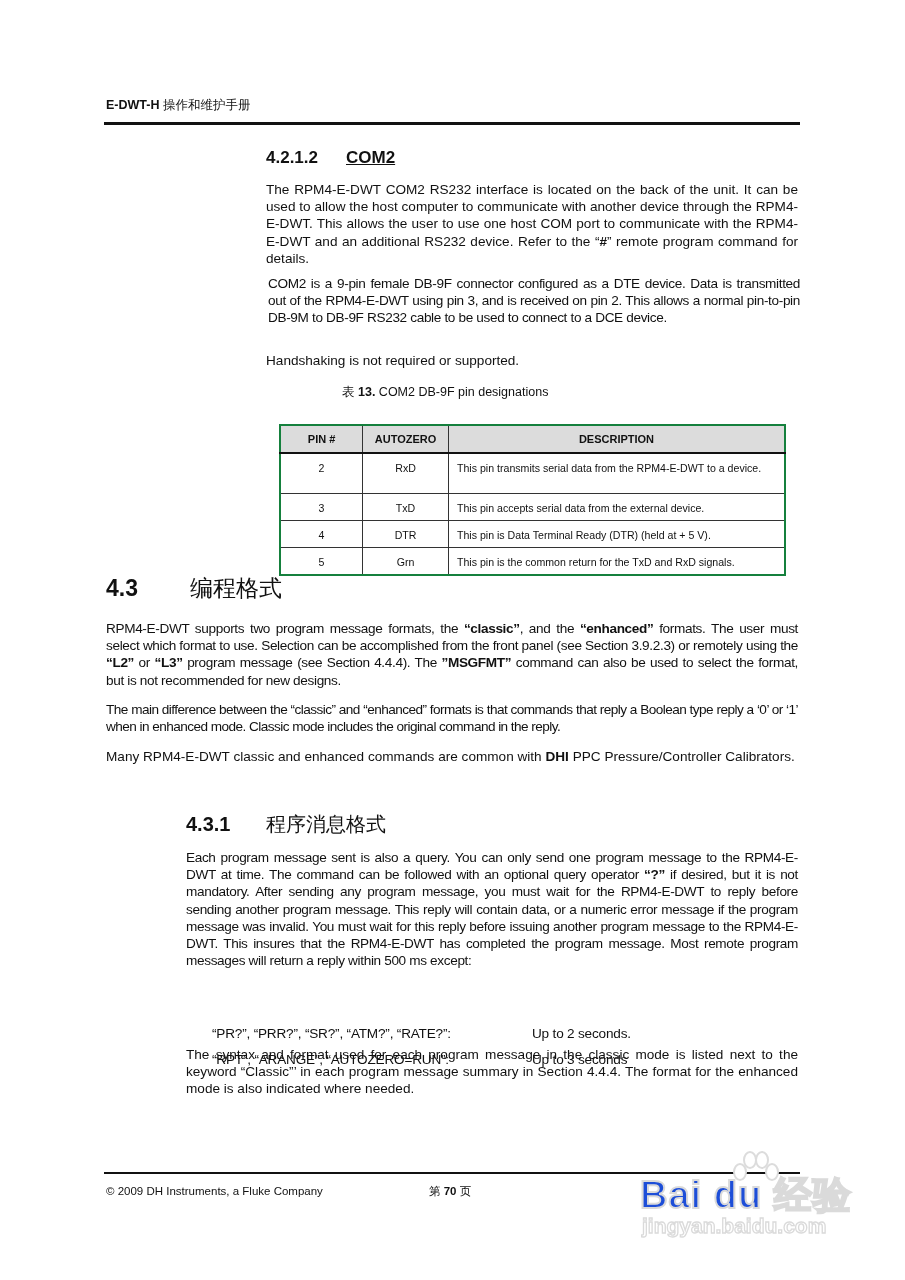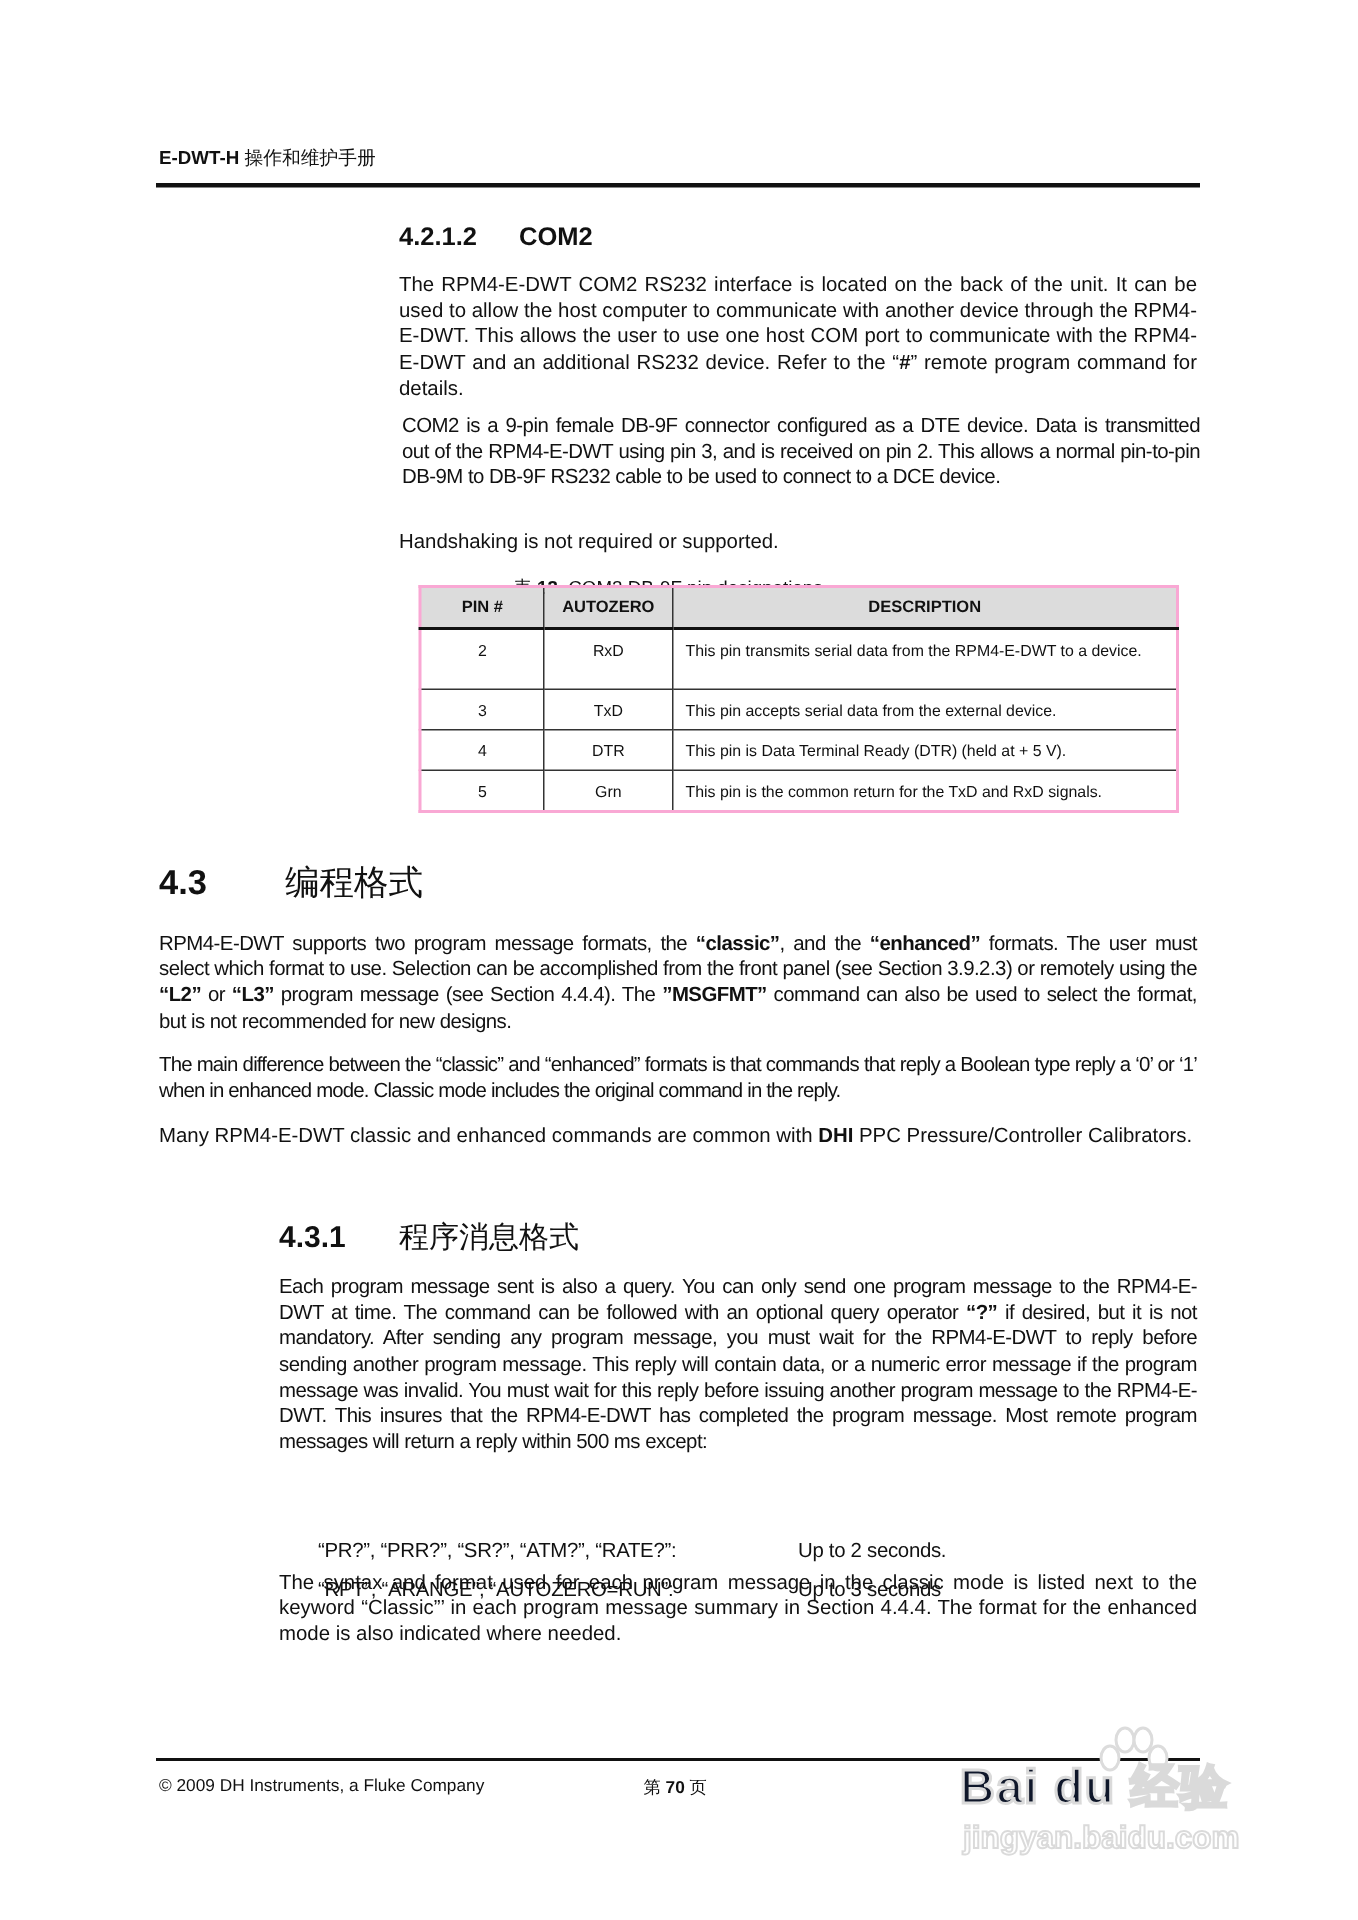--- a/index.html
+++ b/index.html
@@ -29,20 +29,21 @@
       left: 104px; top: 122px;
       width: 696px; height: 3px;
       background: #111;
     }
 
     
     .h-4212 {
       left: 266px; top: 148px;
       font-size: 17px; font-weight: bold;
       word-spacing: 0;
+      text-decoration: underline;
     }
     .h-4212 .num { display: inline-block; width: 80px; }
 
     .h-43 {
       left: 106px; top: 573px;
       font-size: 23px; font-weight: bold;
     }
     .h-43 .num { display: inline-block; width: 84px; }
     .h-43 .title { font-weight: normal; font-size: 23px; }
 
@@ -88,24 +89,24 @@
     
     .table-caption {
       left: 342px; top: 384px;
       font-size: 12.5px;
     }
     .table-caption .cn { font-weight: normal; }
     .table-caption .num { font-weight: bold; }
 
     
     .pin-table {
-      left: 279px; top: 390px;
+      left: 279px; top: 424px;
       width: 507px;
       border-collapse: collapse;
-      border: 2px solid #f9a8d4;
+      border: 2px solid #15803d;
       font-size: 10.6px;
     }
     .pin-table th, .pin-table td {
       border: 1px solid #333;
       padding: 0;
     }
     .pin-table th {
       background: #dcdcdc;
       font-weight: bold;
       height: 26px;
@@ -150,22 +151,22 @@
     
     .watermark {
       left: 640px; top: 1150px;
       width: 240px; height: 90px;
       color: #e4e4e4;
       pointer-events: none;
     }
     .wm-paw { position: absolute; left: 86px; top: 0px; }
     .wm-brand {
       position: absolute; left: 0; top: 20px;
-      font-size: 32px; font-weight: bold;
-      color: #0f172a;
+      font-size: 38px; font-weight: bold;
+      color: #1d4ed8;
       -webkit-text-stroke: 2px #dadada;
       letter-spacing: 1px;
       white-space: nowrap;
     }
     .wm-url {
       position: absolute; left: 2px; top: 64px;
       font-size: 21px; font-weight: bold;
       color: #ffffff;
       -webkit-text-stroke: 1.3px #dadada;
       white-space: nowrap;

